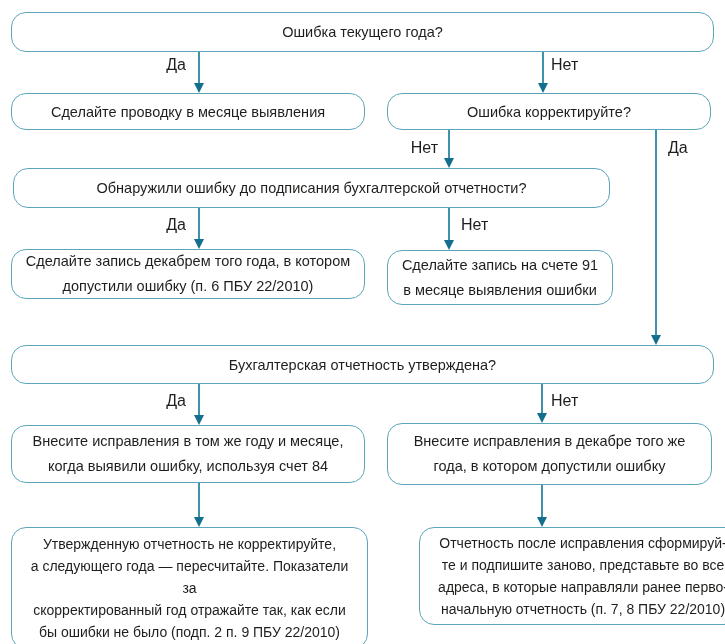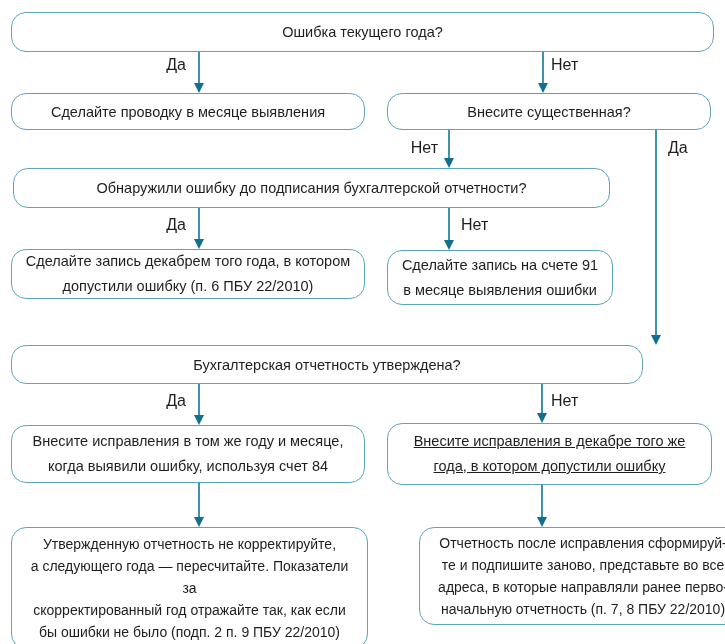--- a/index.html
+++ b/index.html
@@ -71,21 +71,21 @@
   <div class="arrow" style="left:537px; top:52px; height:41px;">
     <div class="stem"></div>
     <div class="head"></div>
   </div>
   <div class="edge-label" style="left:551px; top:56px;">Нет</div>
 
   <div class="node single" style="left:11px; top:93px; width:354px; height:37px;">
     <span class="node-text">Сделайте проводку в месяце выявления</span>
   </div>
   <div class="node single" style="left:387px; top:93px; width:324px; height:37px;">
-    <span class="node-text">Внесите существенная?</span>
+    <span class="node-text">Ошибка корректируйте?</span>
   </div>
 
   <div class="arrow" style="left:443px; top:130px; height:38px;">
     <div class="stem"></div>
     <div class="head"></div>
   </div>
   <div class="edge-label right-align" style="left:404px; top:139px; width:34px;">Нет</div>
 
   <div class="arrow" style="left:650px; top:130px; height:215px;">
     <div class="stem"></div>
@@ -111,41 +111,41 @@
 
   <div class="node" style="left:11px; top:249px; width:354px; height:50px;">
     <span class="node-text">Сделайте запись декабрем того года, в котором
 допустили ошибку (п. 6 ПБУ 22/2010)</span>
   </div>
   <div class="node" style="left:387px; top:250px; width:226px; height:55px;">
     <span class="node-text">Сделайте запись на счете 91
 в месяце выявления ошибки</span>
   </div>
 
-  <div class="node single" style="left:11px; top:345px; width:632px; height:39px;">
+  <div class="node single" style="left:11px; top:345px; width:703px; height:39px;">
     <span class="node-text">Бухгалтерская отчетность утверждена?</span>
   </div>
 
   <div class="arrow" style="left:193px; top:384px; height:41px;">
     <div class="stem"></div>
     <div class="head"></div>
   </div>
   <div class="edge-label right-align" style="left:156px; top:392px; width:30px;">Да</div>
 
   <div class="arrow" style="left:536px; top:384px; height:39px;">
     <div class="stem"></div>
     <div class="head"></div>
   </div>
   <div class="edge-label" style="left:551px; top:392px;">Нет</div>
 
   <div class="node" style="left:11px; top:425px; width:354px; height:58px;">
     <span class="node-text">Внесите исправления в том же году и месяце,
 когда выявили ошибку, используя счет 84</span>
   </div>
-  <div class="node" style="left:387px; top:423px; width:325px; height:62px;text-decoration:underline;">
+  <div class="node" style="left:387px; top:423px; width:325px; height:62px;">
     <span class="node-text">Внесите исправления в декабре того же
 года, в котором допустили ошибку</span>
   </div>
 
   <div class="arrow" style="left:193px; top:483px; height:44px;">
     <div class="stem"></div>
     <div class="head"></div>
   </div>
   <div class="arrow" style="left:536px; top:485px; height:42px;">
     <div class="stem"></div>

